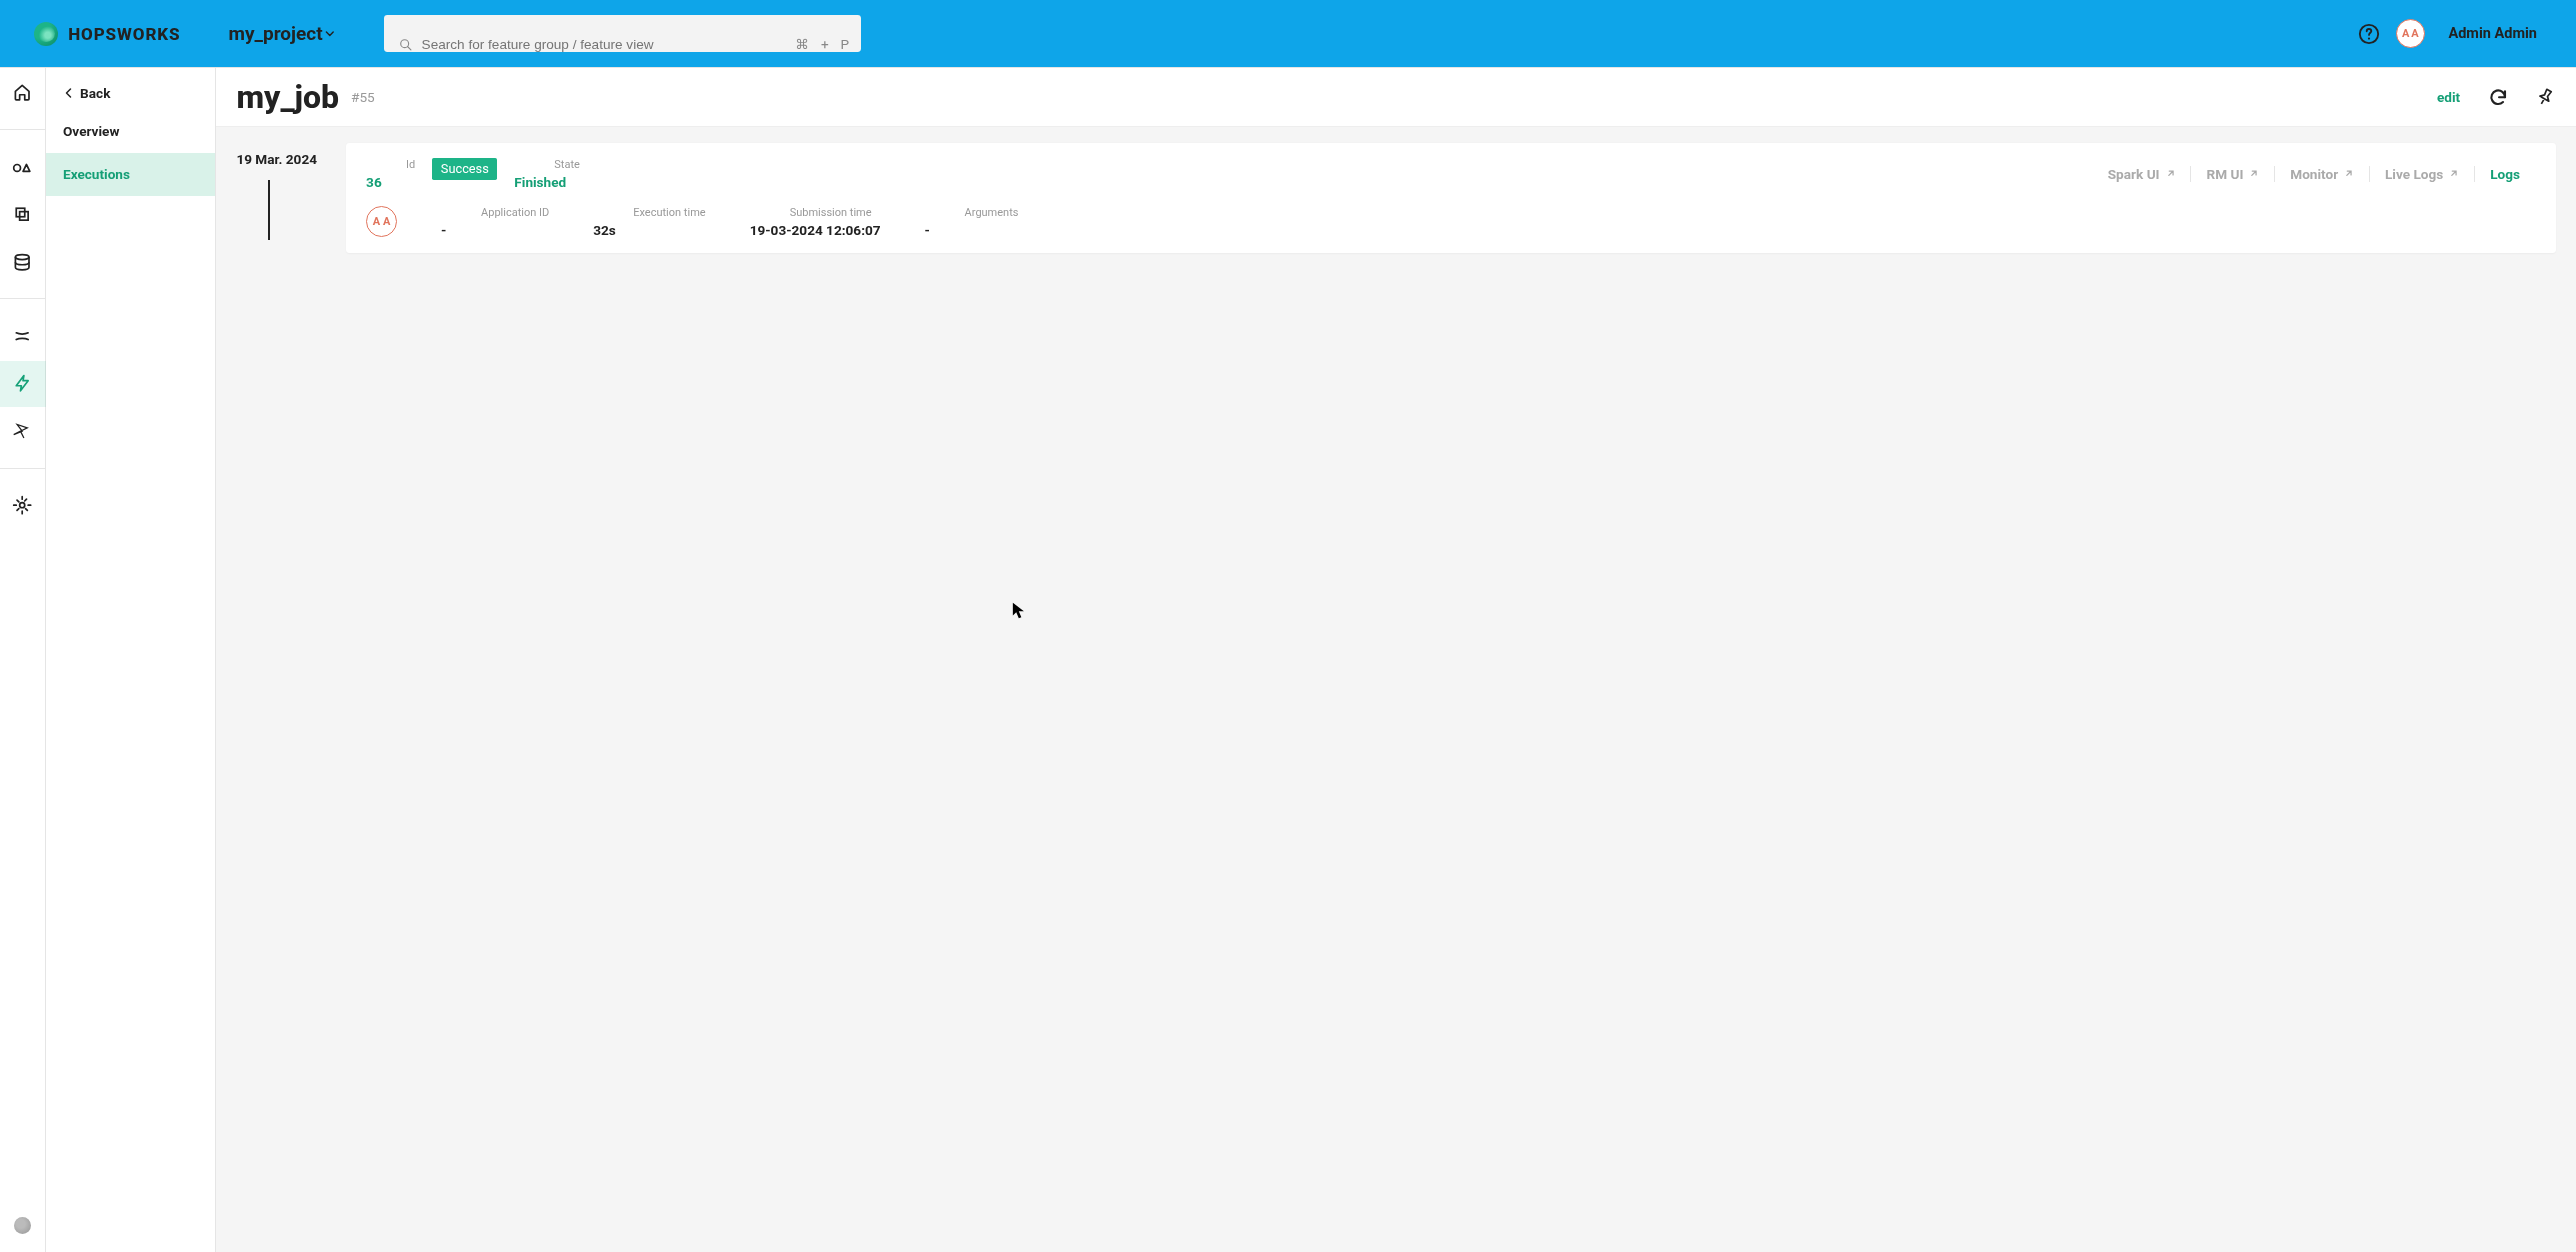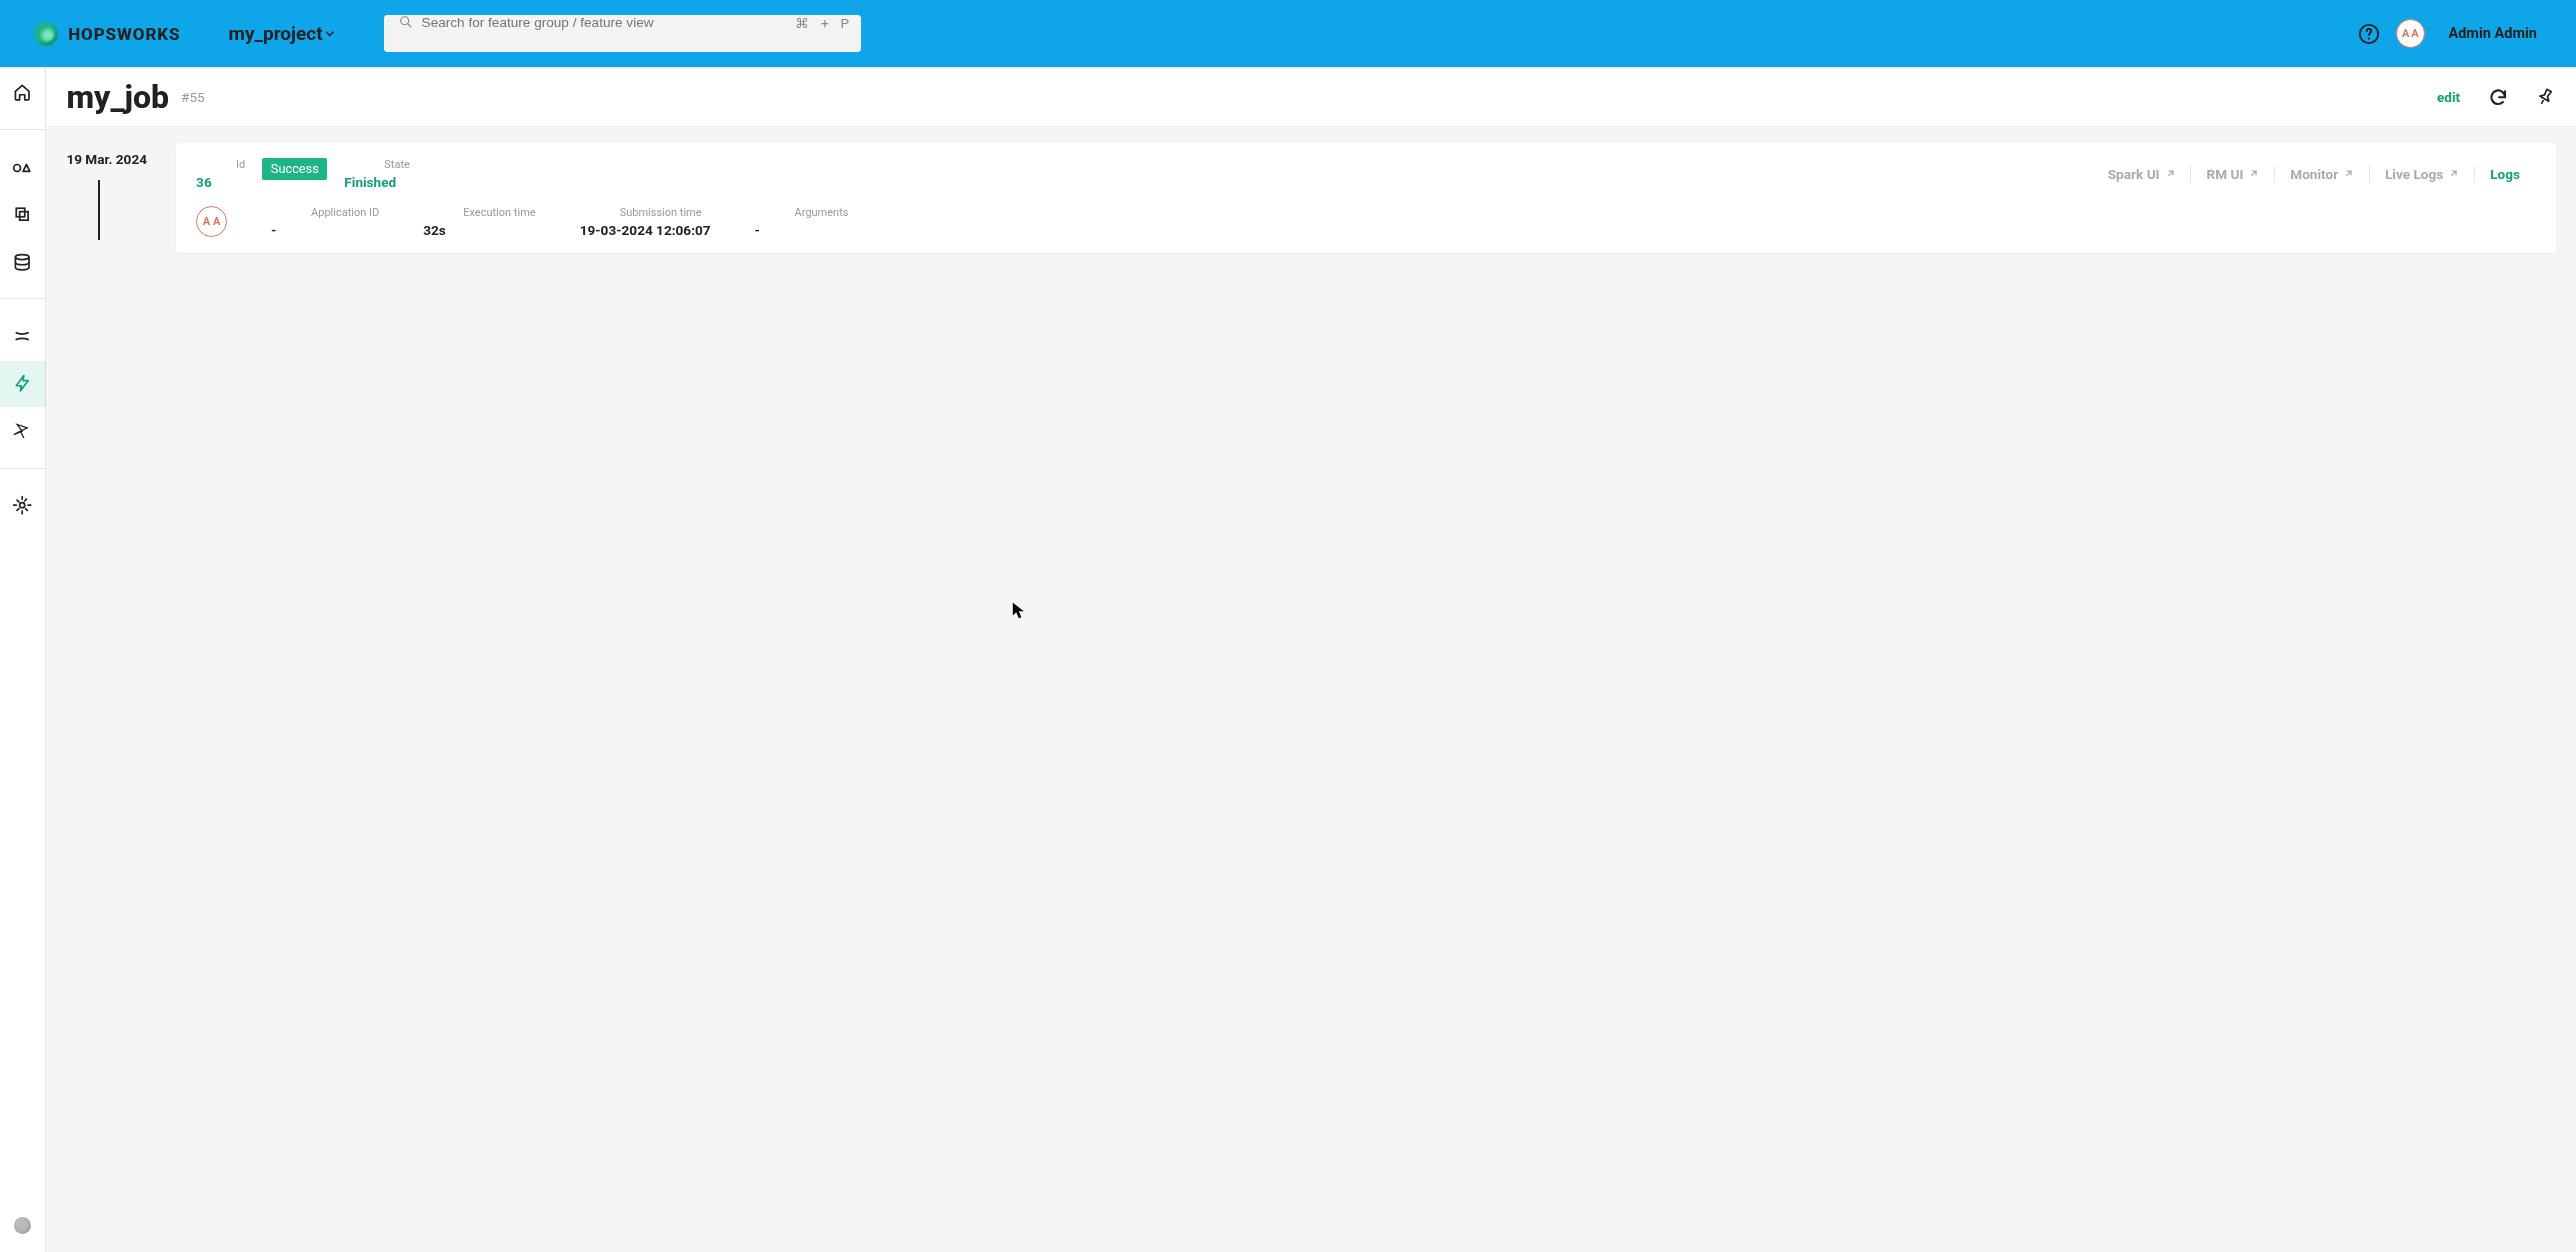--- a/index.html
+++ b/index.html
@@ -15,21 +15,21 @@
   .brand-logo {
     width: 24px; height: 24px; border-radius: 50%;
     background: radial-gradient(circle at 30% 30%, #1db488 40%, #0c8a63 95%);
     position: relative;
   }
   .brand-logo::after { content:""; position:absolute; inset:3.4px; border-radius:50%; background: radial-gradient(circle at 60% 60%, #7be3c0 20%, transparent 60%); }
   .project-selector { display:flex; align-items:center; gap:0; font-weight:700; font-size:19px; cursor:pointer; }
   .chev { width:13.6px; height:13.6px; }
 
   .searchbox {
-    flex: 0 0 477px; display:flex; align-items:flex-start; height:37px;
+    flex: 0 0 477px; display:flex; align-items:flex-end; height:37px;
     background:#f3f3f3; border-radius:3.4px; padding:0 15.3px; gap:8.5px; position:relative;
   }
   .searchbox input {
     flex:1; border:none; background:transparent; font-size:13.6px; color:#666; outline:none;
   }
   .kb-hints { position:absolute; right:12px; display:flex; gap:12px; color:#888; font-size:13.6px; user-select:none; }
 
   .topbar-spacer { flex:1; }
   .avatar {
     width:29px; height:29px; border-radius:50%; display:flex; align-items:center; justify-content:center;
@@ -203,20 +203,34 @@
           <path d="M12 2v3m0 14v3m10-10h-3M5 12H2m15.07-7.07l-2.12 2.12M8.05 15.95l-2.12 2.12m12.14 0l-2.12-2.12M8.05 8.05L5.93 5.93" stroke="#222" stroke-width="2" stroke-linecap="round"></path>
         </svg>
     </div>
     <div class="rail-bottom">
       <div class="rail-btn">
         <div style="width:17px;height:17px;border-radius:50%;background:radial-gradient(circle at 40% 40%,#bbb 30%,#999 90%);"></div>
       </div>
     </div>
   </div>
 
+  <div class="sidebar">
+    <div class="sidebar-back">
+      <svg width="12" height="12" viewBox="0 0 24 24">
+          <path d="M15 4l-8 8 8 8" fill="none" stroke="#222" stroke-width="3" stroke-linecap="round" stroke-linejoin="round"></path>
+        </svg>
+      <span>Back</span>
+    </div>
+    <div class="sidebar-item section">
+      <span>Overview</span>
+    </div>
+    <div class="sidebar-item active">
+      <span>Executions</span>
+    </div>
+  </div>
 
   <div class="main">
 
     <div class="page-header">
       <span class="page-title">my_job</span>
       <span class="job-number">#55</span>
       <div class="page-header-spacer"></div>
       <span class="edit-link">edit</span>
       <svg class="hdr-icon" viewBox="0 0 24 24" style="margin-left:15.3px;">
           <path d="M20 12a8 8 0 10-2.34 5.66" fill="none" stroke="#222" stroke-width="2.5" stroke-linecap="round"></path>

